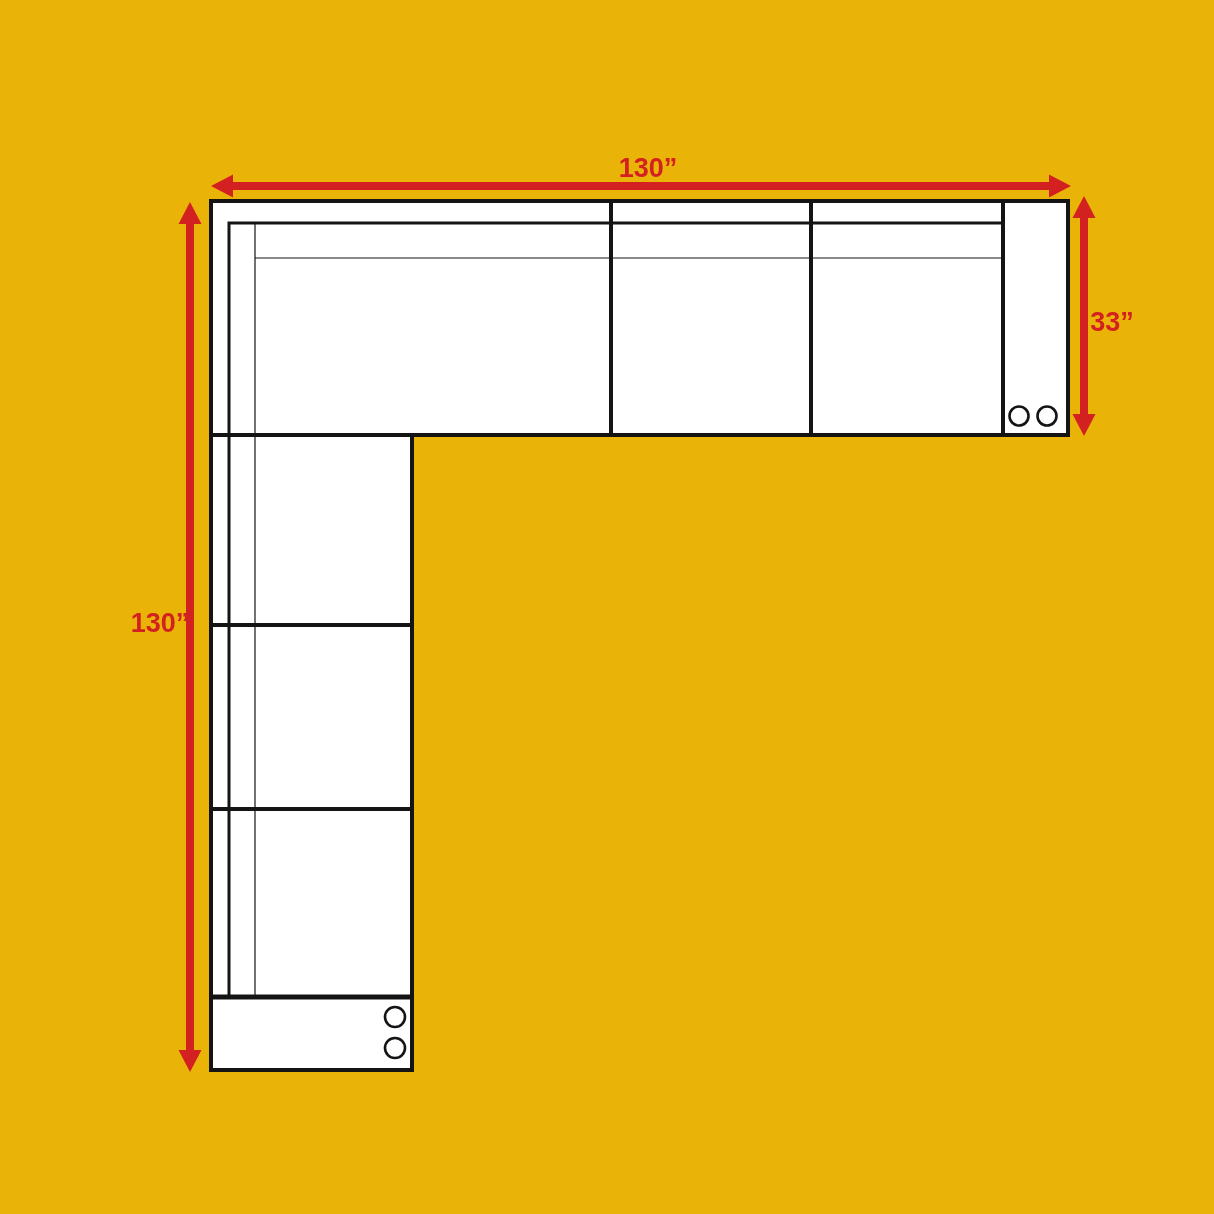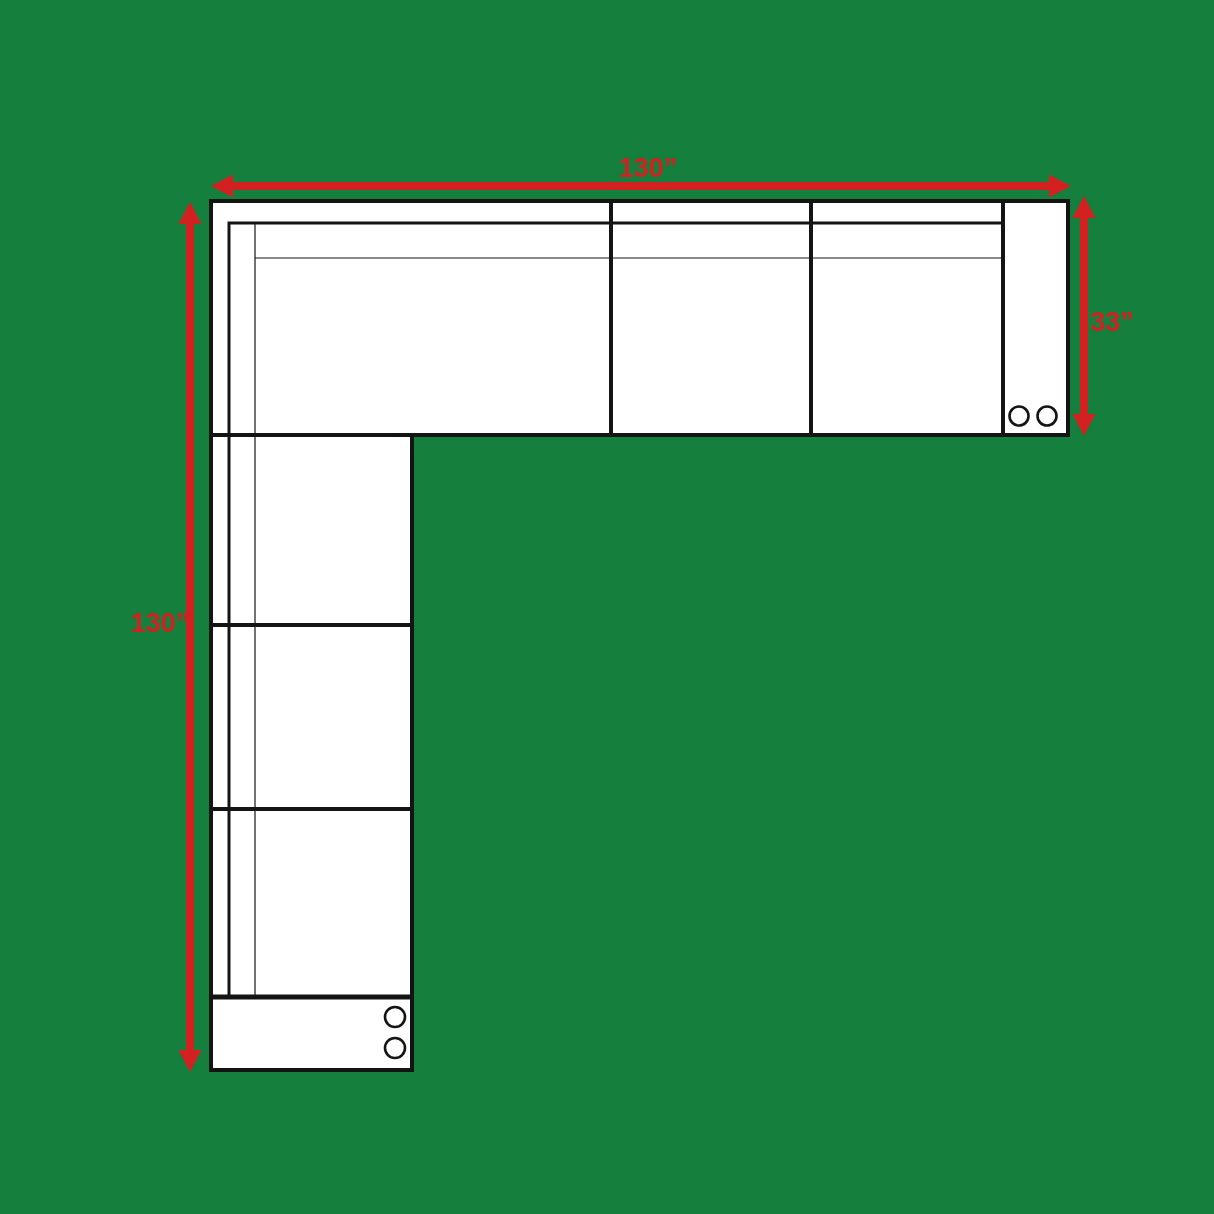--- a/index.html
+++ b/index.html
@@ -4,21 +4,21 @@
 <style>
   html, body {
     margin: 0;
     padding: 0;
     background: #ffffff;
   }
   .stage {
     position: relative;
     width: 1214px;
     height: 1214px;
-    background: #15803d;
+    background: #eab308;
     font-family: "Liberation Sans", sans-serif;
     overflow: hidden;
   }
   svg.diagram {
     position: absolute;
     left: 0;
     top: 0;
     width: 1214px;
     height: 1214px;
     display: block;

